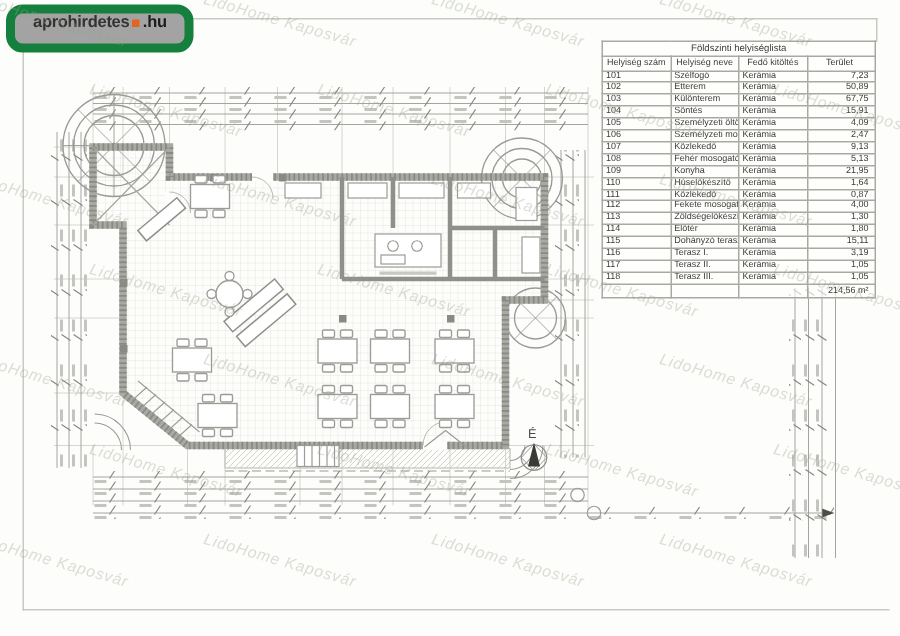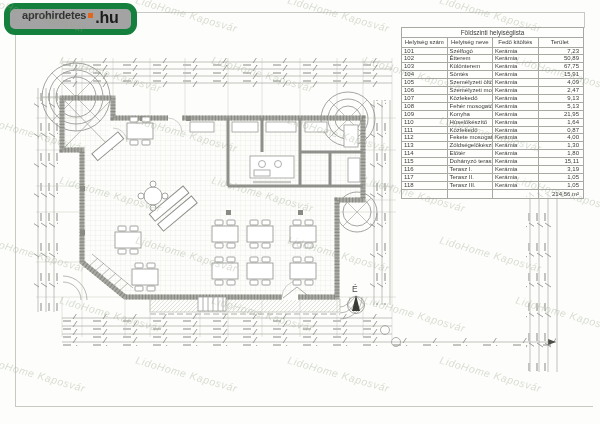--- a/index.html
+++ b/index.html
@@ -10,21 +10,21 @@
   
   .sheet-line{position:absolute;background:#c9c9c4;}
   
   .logo{
     position:absolute;left:4px;top:3px;height:20px;padding:0 12px;
     background:#a3a3a3;border:6px solid #15803d;border-radius:11px;
     display:flex;gap:1px;z-index:30;
   }
   .logo .t1{font-weight:bold;font-size:11px;color:#333;letter-spacing:-0.2px;}
   .logo .sq{width:5px;height:5px;background:#e2661f;display:inline-block;margin:4px 1px 0 1px;}
-  .logo .t2{font-weight:bold;font-size:16px;color:#1c1c1c;letter-spacing:-0.2px;}
+  .logo .t2{font-weight:bold;font-size:11px;color:#1c1c1c;letter-spacing:-0.2px;}
   
   .room-table{
     position:absolute;left:401px;top:27px;width:183px;z-index:10;
     border-collapse:collapse;table-layout:fixed;
     font-size:6px;color:#3c3c3a;background:rgba(255,255,255,0.6);
   }
   .room-table td,.room-table th{
     border:1px solid #a9a9a4;padding:0 2px;font-weight:normal;
     line-height:6.9px;height:6.9px;white-space:nowrap;overflow:hidden;
   }

